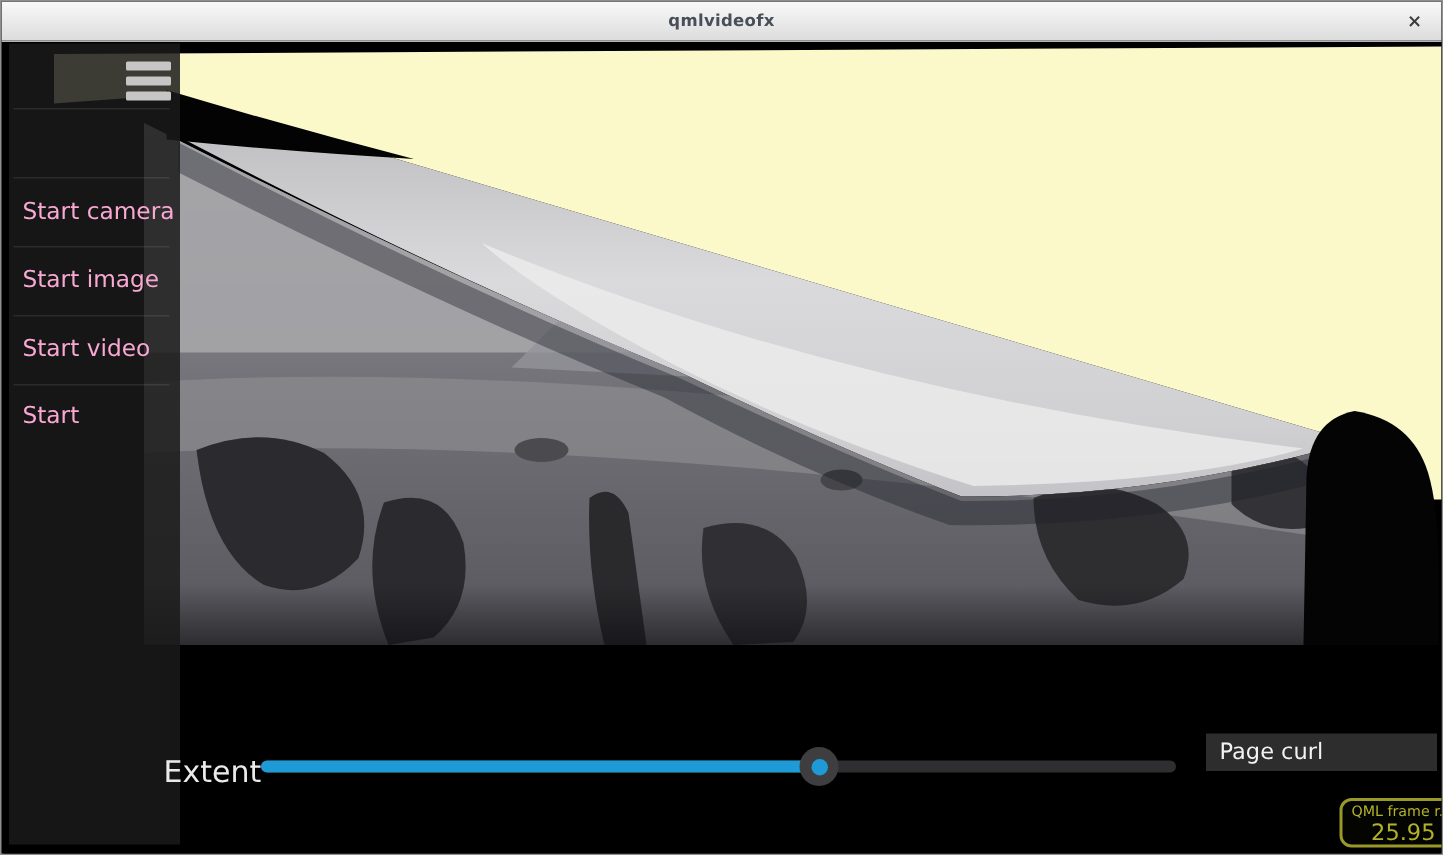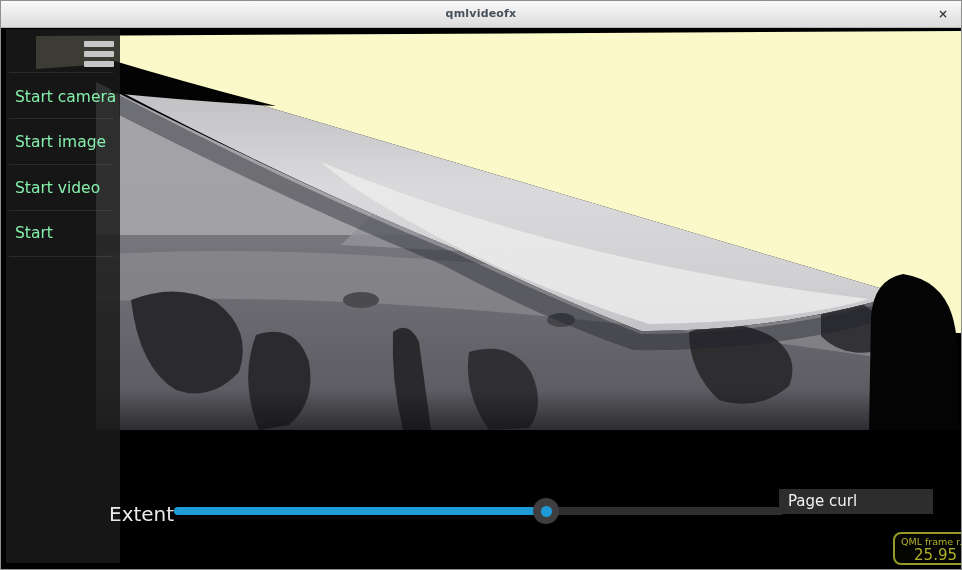--- a/index.html
+++ b/index.html
@@ -29,21 +29,21 @@
   
   .sidebar {
     position:absolute; left:5px; top:28px; width:114px; height:534px;
     background:rgba(26,26,26,0.85); z-index:10;
   }
   .hamburger { position:absolute; left:78px; top:12px; width:30px; cursor:pointer; }
   .hamburger .bar { width:30px; height:6px; background:#c6c6c6; border-radius:1px; margin-bottom:4px; }
   .menu-sep { position:absolute; left:3px; right:7px; height:1px; background:rgba(255,255,255,0.09); }
   .menu-item {
     position:absolute; left:9px; right:2px; height:20px;
-    font-size:15.5px; color:#86efac; white-space:nowrap; cursor:pointer;
+    font-size:15.5px; color:#f9a8d4; white-space:nowrap; cursor:pointer;margin-top:44px;
   }
   
   .extent-label {
     position:absolute; left:108px; top:501px; font-size:20px; color:#eaeaea; z-index:20;
   }
   .slider { position:absolute; left:173px; top:497px; width:620px; height:26px; z-index:20; }
   .slider .track {
     position:absolute; left:0; top:9px; width:610px; height:8px;
     background:#2f2f31; border-radius:4px;
   }
@@ -53,21 +53,21 @@
   }
   .slider .handle {
     position:absolute; left:359px; top:0; width:26px; height:26px;
     background:#3e3e41; border-radius:50%; cursor:pointer;
   }
   .slider .handle-dot {
     position:absolute; left:7.5px; top:7.5px; width:11px; height:11px;
     background:#1e9bd7; border-radius:50%;
   }
   .effect-button {
-    position:absolute; left:778px; top:488px; width:154px; height:25px;
+    position:absolute; left:803px; top:488px; width:154px; height:25px;
     background:#2d2d2d; color:#f2f2f2; font-size:15px; line-height:25px;
     padding-left:9px; z-index:20; cursor:pointer;
   }
   .fps-box {
     position:absolute; left:892px; top:531px; width:86px; height:33px;
     border:2px solid #99992a; border-radius:8px; background:rgba(10,10,0,0.4);
     z-index:20;
   }
   .fps-box .fps-label {
     font-size:9.5px; color:#b2b22a; padding:2px 0 0 6px; white-space:nowrap;

